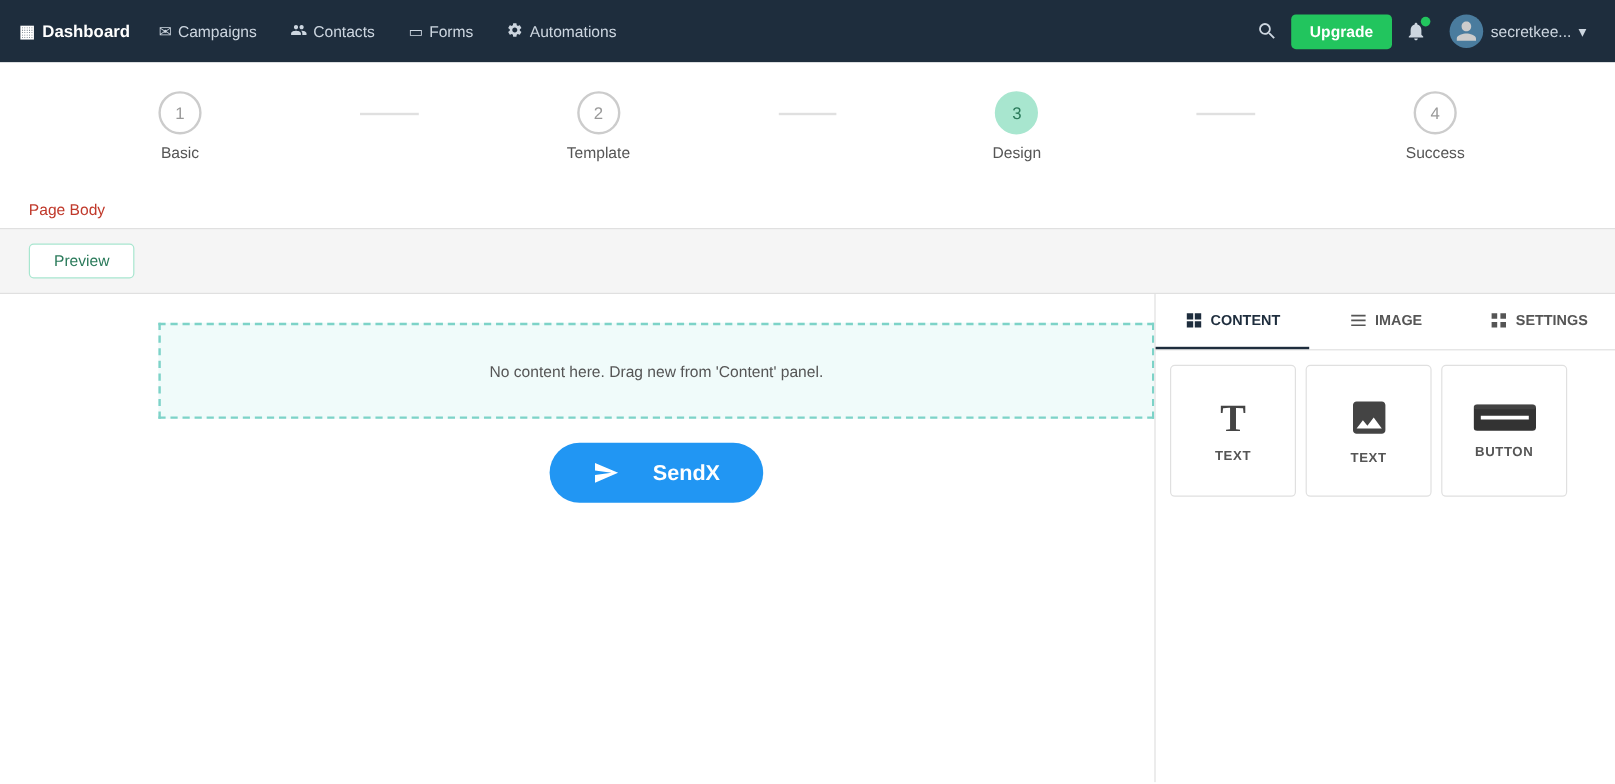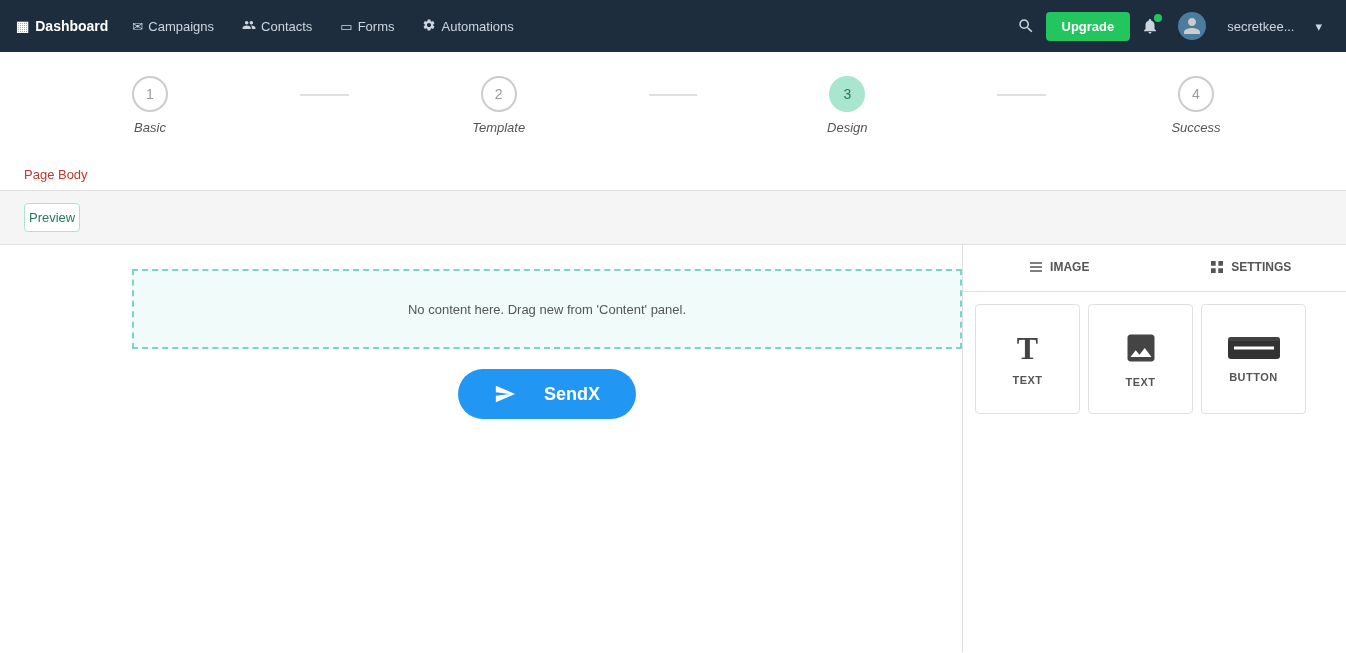--- a/index.html
+++ b/index.html
@@ -35,21 +35,21 @@
     }
     .topnav-bell {
       width: 32px; height: 32px; display: flex; align-items: center;
       justify-content: center; color: #cdd6e0; cursor: pointer; position: relative;
     }
     .bell-badge {
       position: absolute; top: 4px; right: 4px; width: 8px; height: 8px;
       background: #22c55e; border-radius: 50%;
     }
     .topnav-user {
-      display: flex; align-items: center; gap: 21px; color: #cdd6e0;
+      display: flex; align-items: center; gap: 6px; color: #cdd6e0;
       font-size: 13px; cursor: pointer; padding: 4px 8px; border-radius: 4px;
     }
     .user-avatar {
       width: 28px; height: 28px; border-radius: 50%; background: #4a7c9e;
       display: flex; align-items: center; justify-content: center;
       color: #fff; font-size: 11px;
     }
 
     
     .stepper-container {
@@ -68,21 +68,21 @@
       width: 36px; height: 36px; border-radius: 50%;
       display: flex; align-items: center; justify-content: center;
       font-size: 14px; font-weight: 500;
       border: 2px solid #ccc; color: #999; background: #fff;
       position: relative; z-index: 1;
     }
     .step-circle.active {
       background: #a8e6cf; border-color: #a8e6cf; color: #2a7a5a;
     }
     .step-label {
-      margin-top: 8px; font-size: 13px; color: #555; font-style: italic;
+      margin-top: 8px; font-size: 13px; color: #555;
     }
     .stepper-line {
       flex: 1; height: 2px; background: #e0e0e0;
       margin-top: 18px; max-width: 160px;
     }
 
     
     .page-body-label {
       color: #c0392b; font-size: 13px; padding: 16px 24px 8px;
     }
@@ -95,21 +95,21 @@
       align-items: center;
       justify-content: space-between;
       border-top: 1px solid #e0e0e0;
       border-bottom: 1px solid #e0e0e0;
     }
     .toolbar-left, .toolbar-right {
       display: flex; gap: 8px;
     }
     .toolbar-btn {
       background: #fff; border: 1px solid #a8e6cf;
-      color: #2a7a5a; padding: 6px 4px; border-radius: 4px;
+      color: #2a7a5a; padding: 6px 20px; border-radius: 4px;
       font-size: 13px; cursor: pointer;
     }
 
     
     .main-area {
       display: flex;
       height: calc(653px - 52px - 90px - 48px - 56px);
       min-height: 200px;
     }
 
@@ -310,20 +310,26 @@
             <path d="M2.01 21L23 12 2.01 3 2 10l15 2-15 2z"></path>
           </svg>
         <span>SendX</span>
       </button>
     </div>
   </div>
 
   <div class="right-panel">
 
     <div class="panel-tabs">
+      <div class="panel-tab active">
+        <svg width="16" height="16" viewBox="0 0 24 24" fill="currentColor">
+            <path d="M3 3h8v8H3zm10 0h8v8h-8zM3 13h8v8H3zm10 0h8v8h-8z"></path>
+          </svg>
+        <span>CONTENT</span>
+      </div>
       <div class="panel-tab">
         <svg width="16" height="16" viewBox="0 0 24 24" fill="currentColor">
             <path d="M3 5h18v2H3zm0 6h18v2H3zm0 6h18v2H3z"></path>
           </svg>
         <span>IMAGE</span>
       </div>
       <div class="panel-tab">
         <svg width="16" height="16" viewBox="0 0 24 24" fill="currentColor">
             <path d="M3 3h7v7H3zm0 11h7v7H3zm11-11h7v7h-7zm0 11h7v7h-7z"></path>
           </svg>

